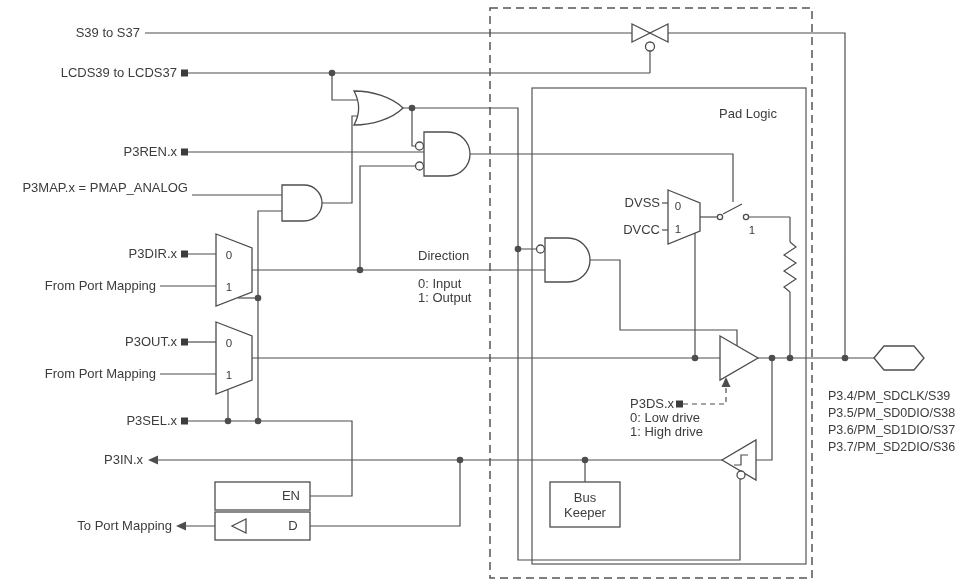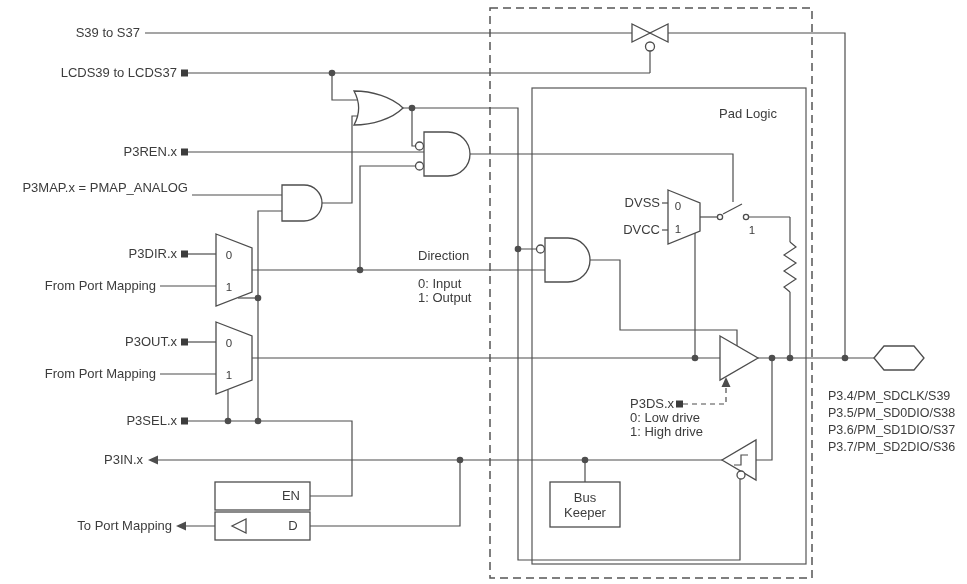--- a/index.html
+++ b/index.html
@@ -1,17 +1,17 @@
 <!DOCTYPE html>
 <html><head>
 <meta charset="utf-8">
 <style>
   html,body{margin:0;padding:0;background:#ffffff;}
   #stage{position:relative;width:967px;height:584px;background:#ffffff;overflow:hidden;
-         font-family:"Liberation Sans", sans-serif;}
+         font-family:"Liberation Sans", sans-serif;border-radius:13px;}
   svg{position:absolute;left:0;top:0;}
   text{fill:#3c3c3c;font-family:"Liberation Sans", sans-serif;font-size:13px;}
   .small{font-size:11.5px;}
   .pin{font-size:12.5px;}
   .wire{stroke:#4d4d4d;stroke-width:1.2;fill:none;}
   .dashwire{stroke:#4d4d4d;stroke-width:1.2;fill:none;stroke-dasharray:5 4;}
   .shape{stroke:#4d4d4d;stroke-width:1.3;fill:#ffffff;}
   .dot{fill:#4d4d4d;stroke:none;}
   .sq{fill:#3c3c3c;stroke:none;}
   .arrow{fill:#4d4d4d;stroke:none;}

